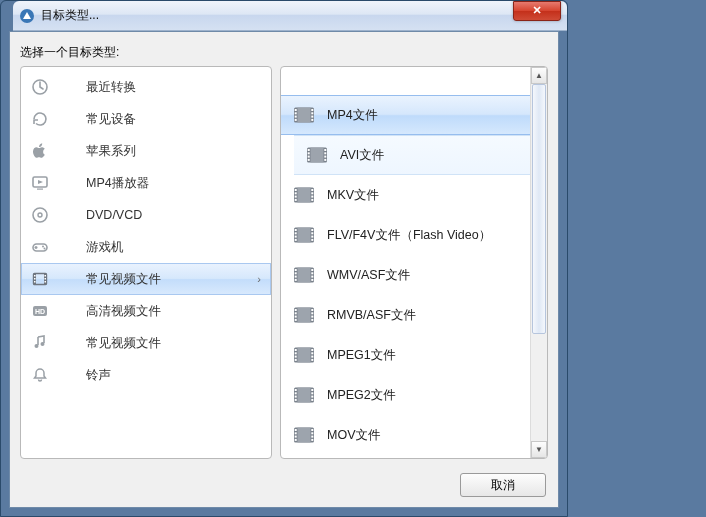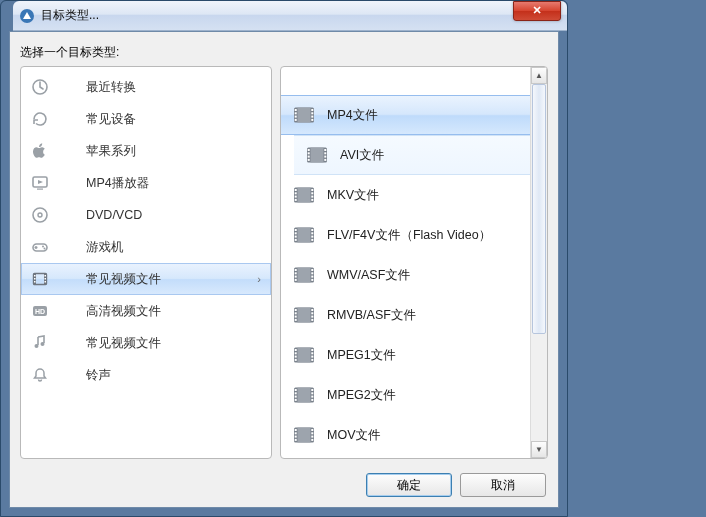--- a/index.html
+++ b/index.html
@@ -410,22 +410,19 @@
           </div>
           <div class="sb-btn">
               <span>▼</span>
             </div>
         </div>
       </div>
 
     </div>
 
     <div class="footer">
-      <div class="btn default">
-          <span>确定</span>
-        </div>
       <div class="btn">
           <span>取消</span>
         </div>
     </div>
 
   </div>
 </div>
 
 </body></html>

